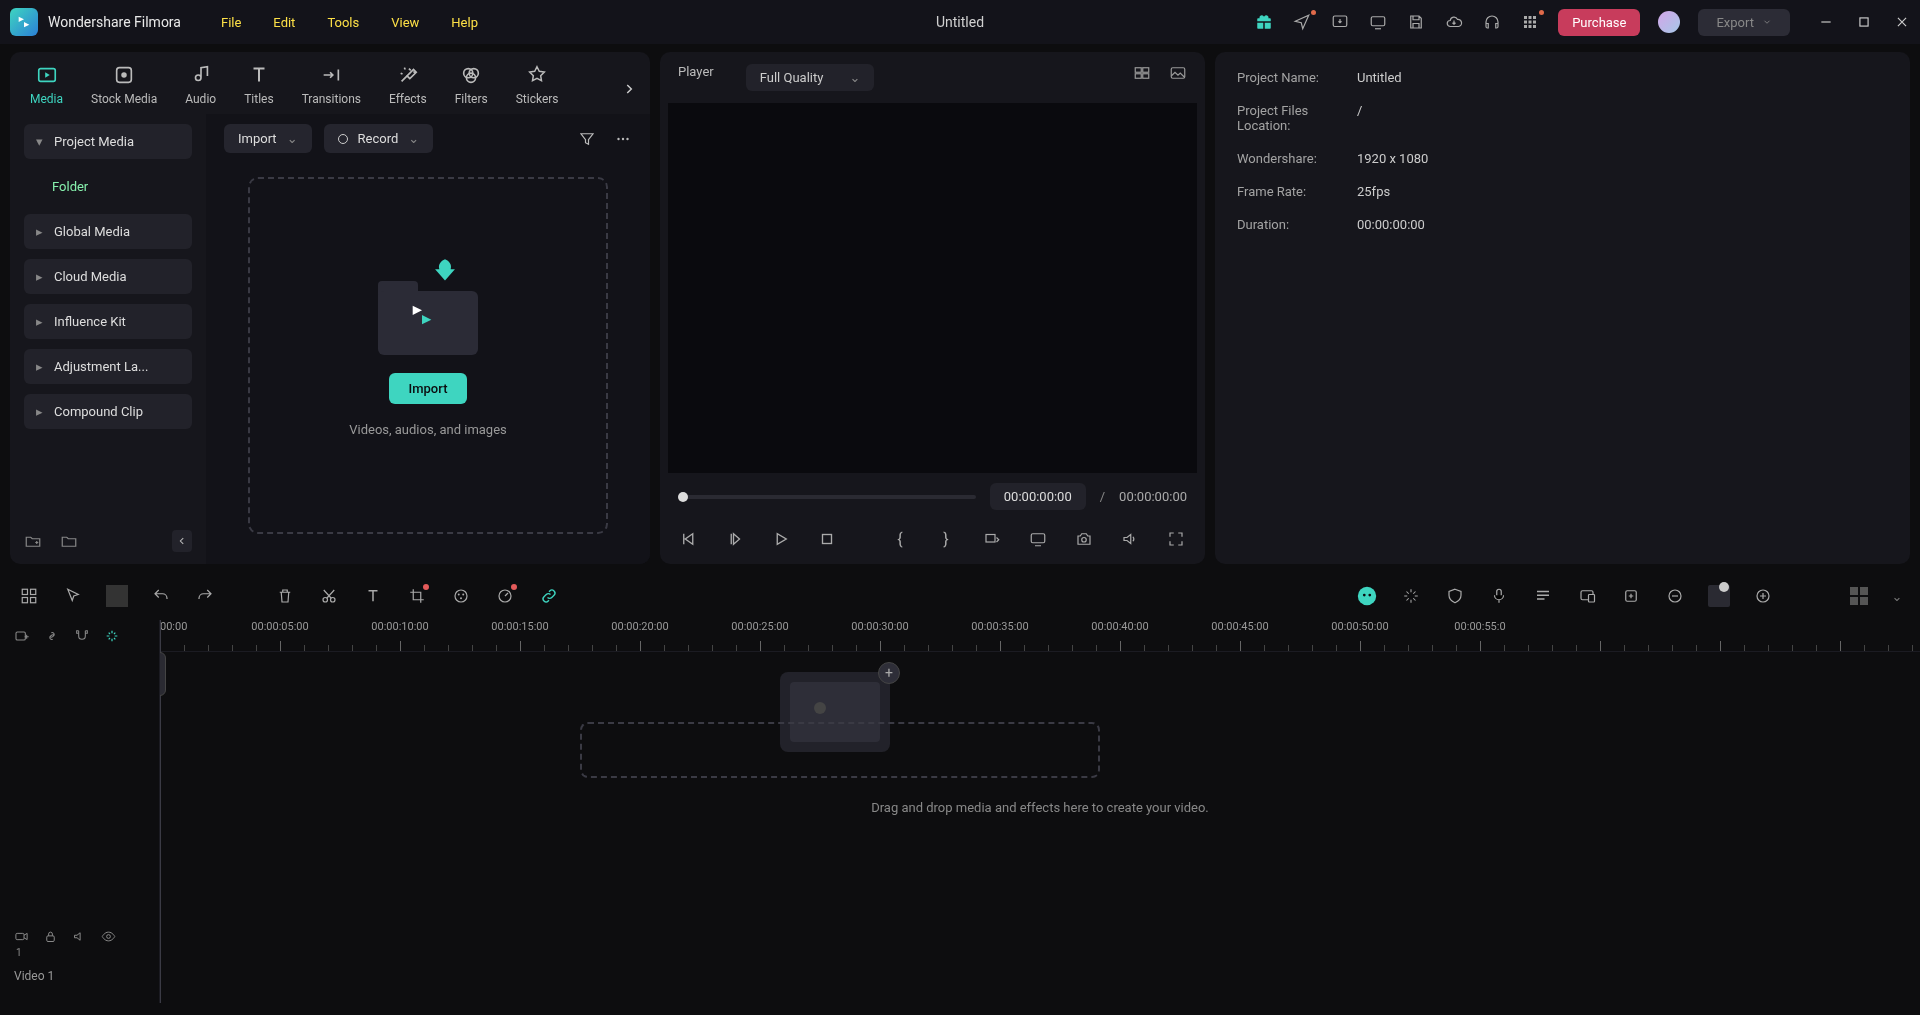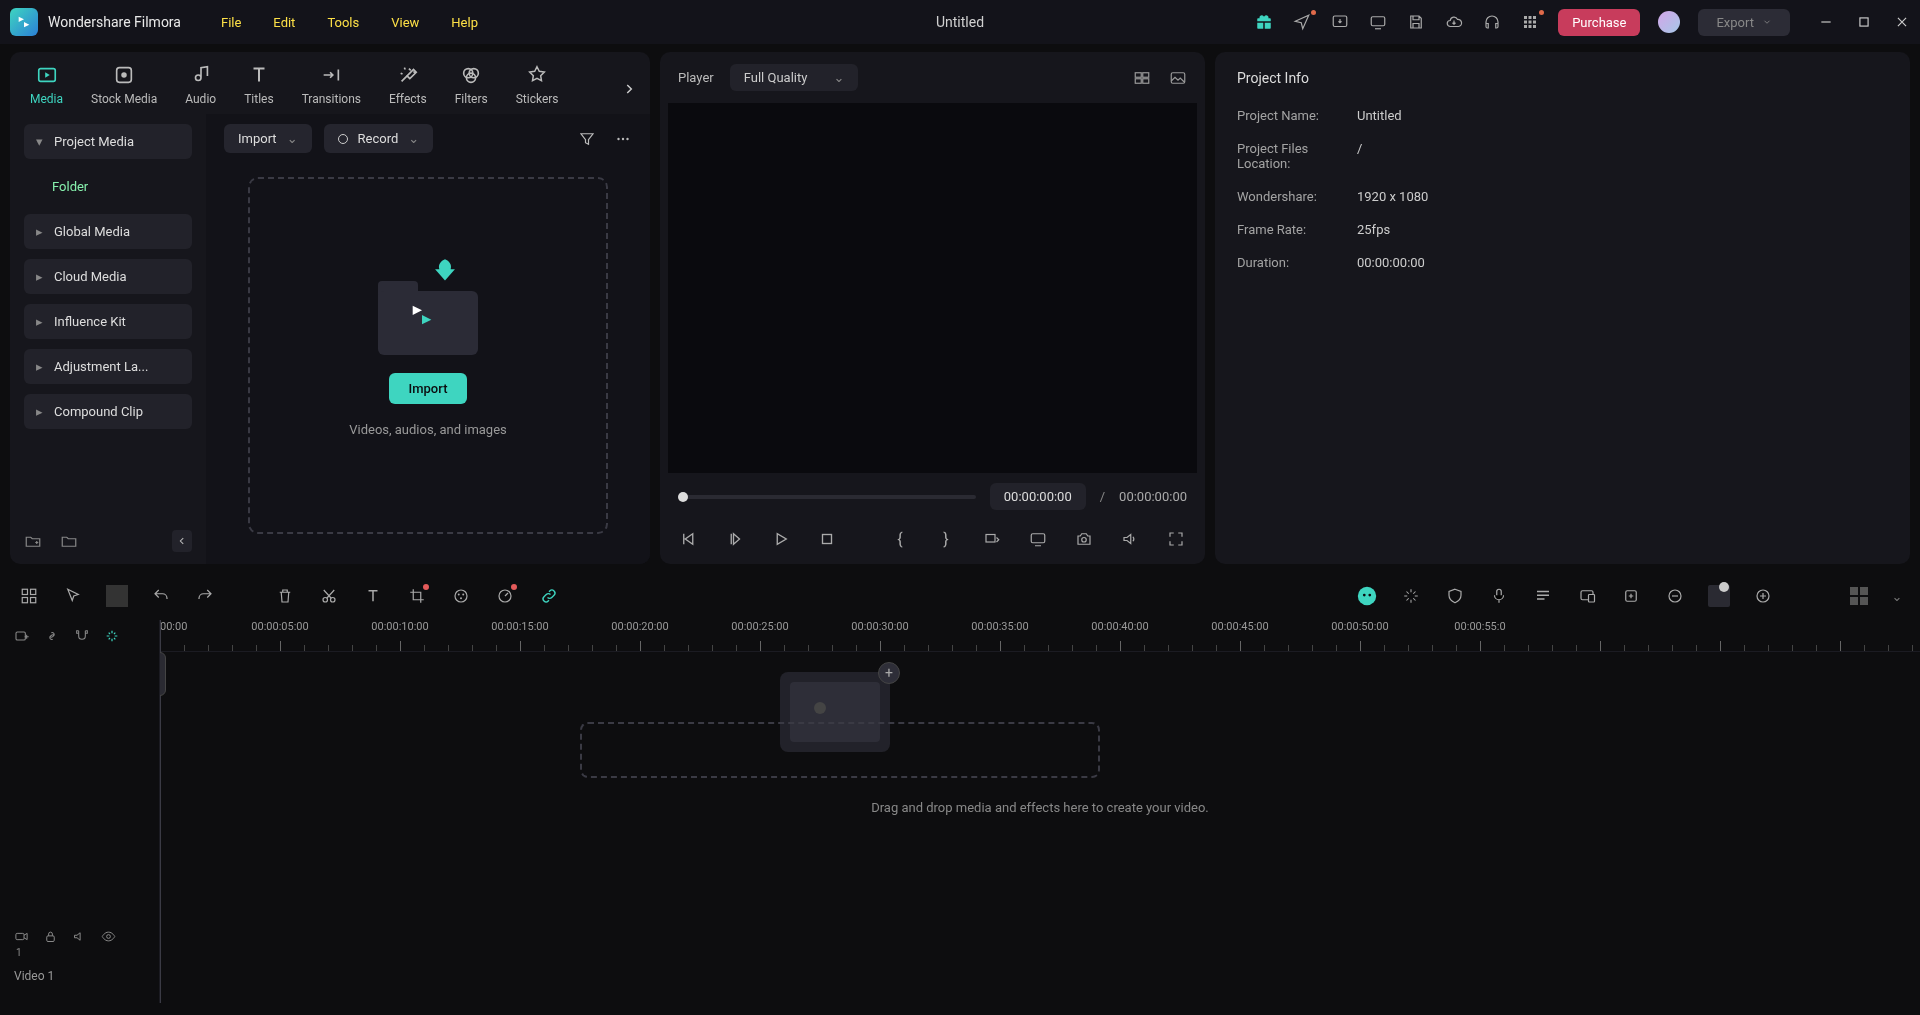--- a/index.html
+++ b/index.html
@@ -56,21 +56,21 @@
 .dropzone{flex:1;margin:24px 24px 20px;border:2px dashed #3a3a44;border-radius:10px;display:flex;flex-direction:column;align-items:center;justify-content:center;gap:18px}
 .dz-folder{width:100px;height:80px;position:relative}
 .dz-folder-body{position:absolute;left:0;bottom:0;width:100px;height:64px;background:#2b2b36;border-radius:6px}
 .dz-folder-tab{position:absolute;left:0;top:6px;width:40px;height:16px;background:#2b2b36;border-radius:4px 4px 0 0}
 .dz-arrow{position:absolute;right:16px;top:-20px;color:#3ed5c0}
 .dz-logo{position:absolute;left:30px;top:26px;color:#3ed5c0}
 .import-btn{background:#3ed5c0;color:#0b0b0e;padding:8px 20px;border-radius:6px;font-size:13px;font-weight:500;cursor:pointer}
 .dz-hint{color:#999;font-size:13px}
 
 
-.preview-head{display:flex;align-items:center;padding:12px 18px;gap:16px}
+.preview-head{display:flex;align-items:flex-start;padding:12px 18px;gap:32px}
 .preview-head .lbl{color:#bbb}
 .quality-pill{background:#22222a;border-radius:6px;padding:6px 14px;display:flex;align-items:center;gap:26px;color:#ccc;cursor:pointer}
 .preview-head-right{margin-left:auto;display:flex;gap:18px;color:#999}
 .preview-head-right>div{cursor:pointer}
 .preview-video{flex:1;background:#0a0a0e;margin:0 8px}
 .preview-scrub{display:flex;align-items:center;gap:14px;padding:10px 18px}
 .scrub-track{flex:1;height:4px;background:#2a2a32;border-radius:2px;position:relative}
 .scrub-dot{position:absolute;left:0;top:-3px;width:10px;height:10px;border-radius:50%;background:#ddd}
 .time-box{background:#22222a;padding:6px 14px;border-radius:6px;font-size:13px;color:#ddd;font-variant-numeric:tabular-nums}
 .time-sep{color:#888}
@@ -481,21 +481,20 @@
         </div>
       <div>
           <svg width="18" height="18" viewBox="0 0 24 24">
             <path fill="none" stroke="currentColor" stroke-width="1.6" d="M4 9V4h5M20 9V4h-5M4 15v5h5M20 15v5h-5"></path>
           </svg>
         </div>
     </div>
   </div>
 
   <div class="panel info-panel">
-    <div class="info-title">Project Info</div>
     <div class="info-row">
         <div class="info-label">Project Name:</div>
         <div class="info-value">Untitled</div>
       </div>
     <div class="info-row">
         <div class="info-label">Project Files Location:</div>
         <div class="info-value">/</div>
       </div>
     <div class="info-row">
         <div class="info-label">Wondershare:</div>

